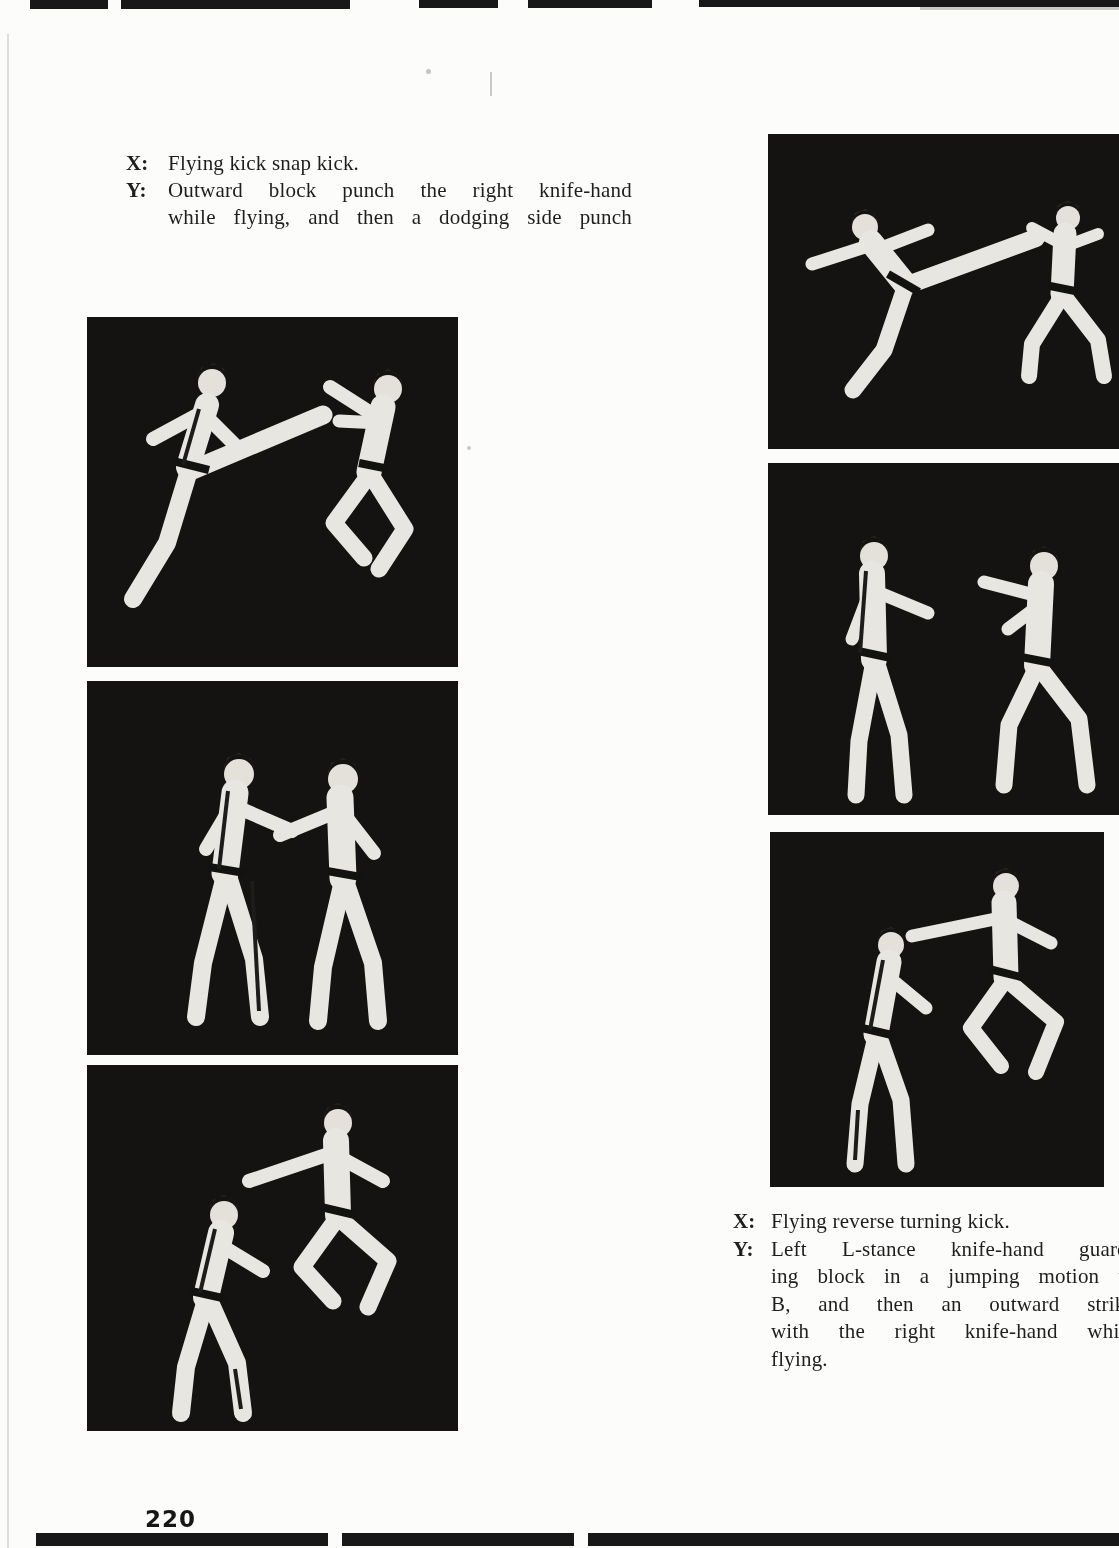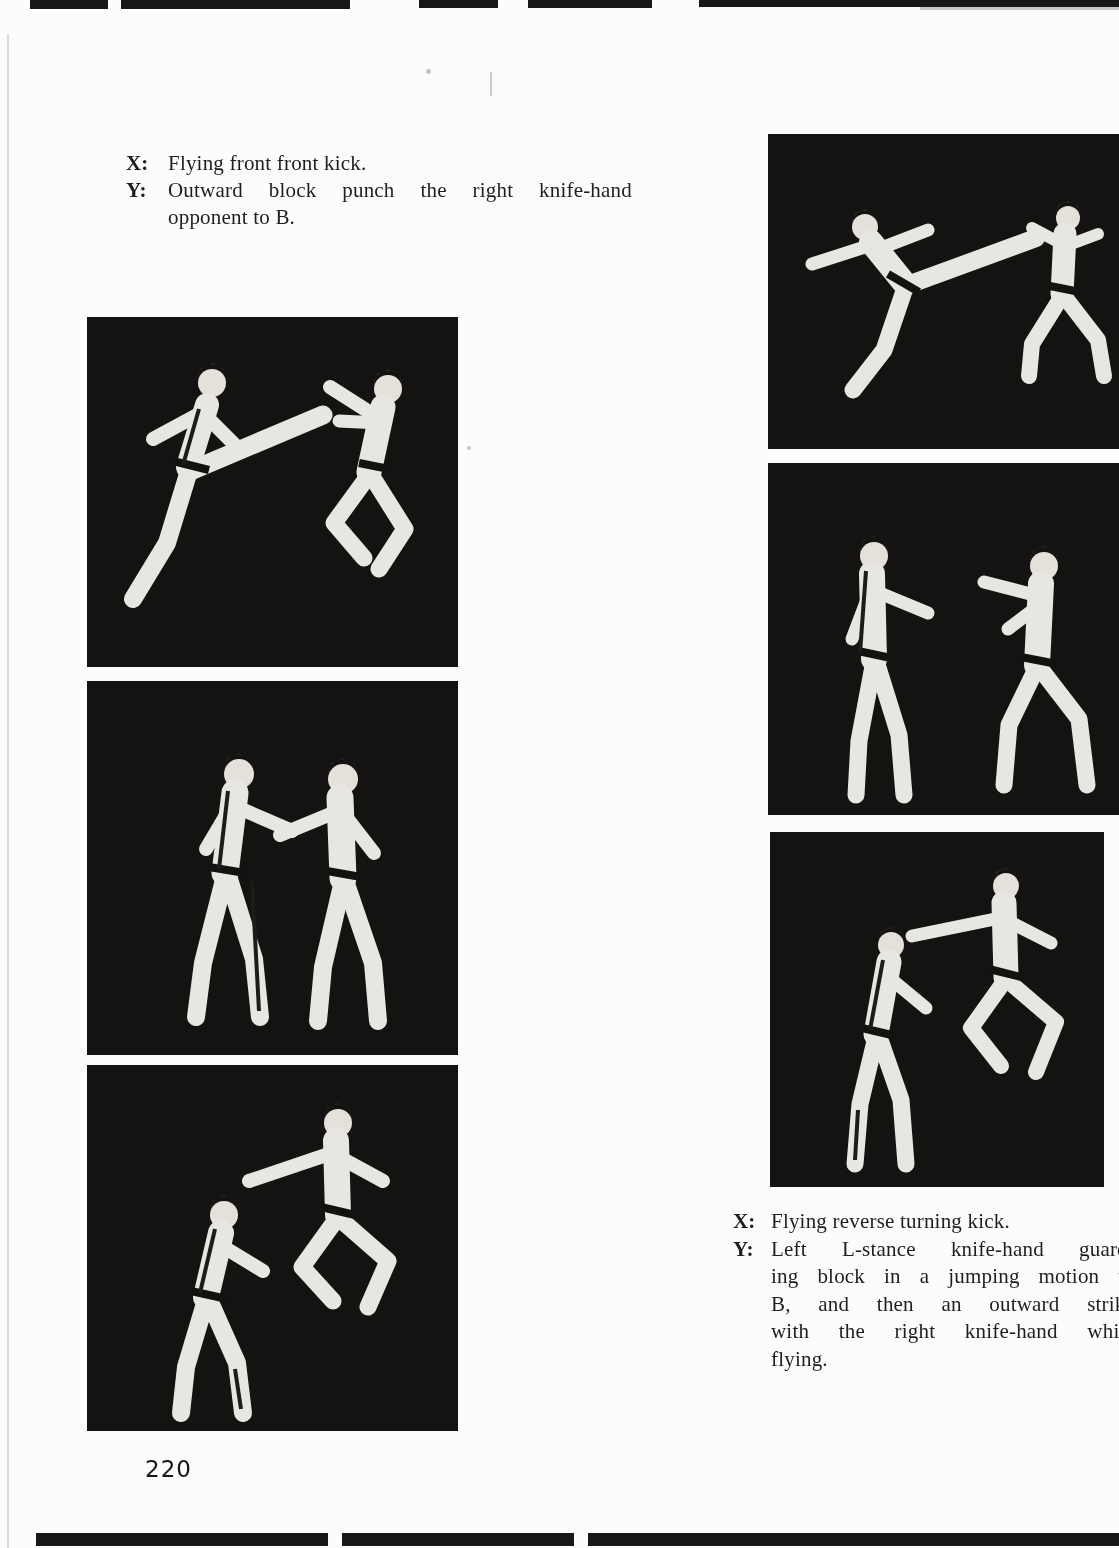--- a/index.html
+++ b/index.html
@@ -39,23 +39,23 @@
   .photo{position:absolute;background:#141311;overflow:hidden;}
   .photo svg{display:block;width:100%;height:100%;}
   #photo-l1{left:87px;top:317px;width:371px;height:350px;}
   #photo-l2{left:87px;top:681px;width:371px;height:374px;}
   #photo-l3{left:87px;top:1065px;width:371px;height:366px;}
   #photo-r1{left:768px;top:134px;width:351px;height:315px;}
   #photo-r2{left:768px;top:463px;width:351px;height:352px;}
   #photo-r3{left:770px;top:832px;width:334px;height:355px;}
 
   .page-number{
-    position:absolute;left:145px;top:1456px;
+    position:absolute;left:145px;top:1506px;
     font-family:"DejaVu Sans","Liberation Sans",sans-serif;
-    font-weight:normal;font-size:23px;color:#161616;letter-spacing:1px;
+    font-weight:bold;font-size:23px;color:#161616;letter-spacing:1px;
   }
 
   .fig{stroke:#e8e6e0;stroke-linecap:round;stroke-linejoin:round;fill:none;}
   .fig-head{fill:#e3e1da;stroke:none;}
   .fig-hair{fill:#2a2a28;stroke:none;}
   .belt{stroke:#121210;stroke-width:8;stroke-linecap:butt;fill:none;}
   .trim{stroke:#1c1c1a;stroke-width:4;stroke-linecap:butt;fill:none;}
 </style>
 </head>
 <body>
@@ -75,28 +75,28 @@
 
   <div class="page-edge-line"></div>
   <div class="artifact-dot"></div>
   <div class="artifact-tick"></div>
   <div class="artifact-dot2"></div>
 
   <div class="caption" id="caption-left">
     <div class="cap-row">
       <span class="cap-label">X:</span>
       <div class="cap-body">
-        <div class="cap-line last">Flying front front kick.</div>
+        <div class="cap-line last">Flying kick snap kick.</div>
       </div>
     </div>
     <div class="cap-row">
       <span class="cap-label">Y:</span>
       <div class="cap-body">
         <div class="cap-line">Outward block punch the right knife-hand</div>
-        <div class="cap-line last">opponent to B.</div>
+        <div class="cap-line">while flying, and then a dodging side punch</div>
       </div>
     </div>
   </div>
 
   <figure class="photo" id="photo-l1" style="margin:0;" aria-label="Two practitioners airborne: X delivers a flying front snap kick while Y raises both hands to block">
     <svg viewBox="0 0 371 350" preserveAspectRatio="none">
       <rect width="371" height="350" fill="#141311"></rect>
 
       <circle class="fig-head" cx="125" cy="66" r="14"></circle>
       <path class="fig-hair" d="M111,62 a14,14 0 0 1 28,-1 l-2,-9 -11,-6 -12,5 z"></path>

